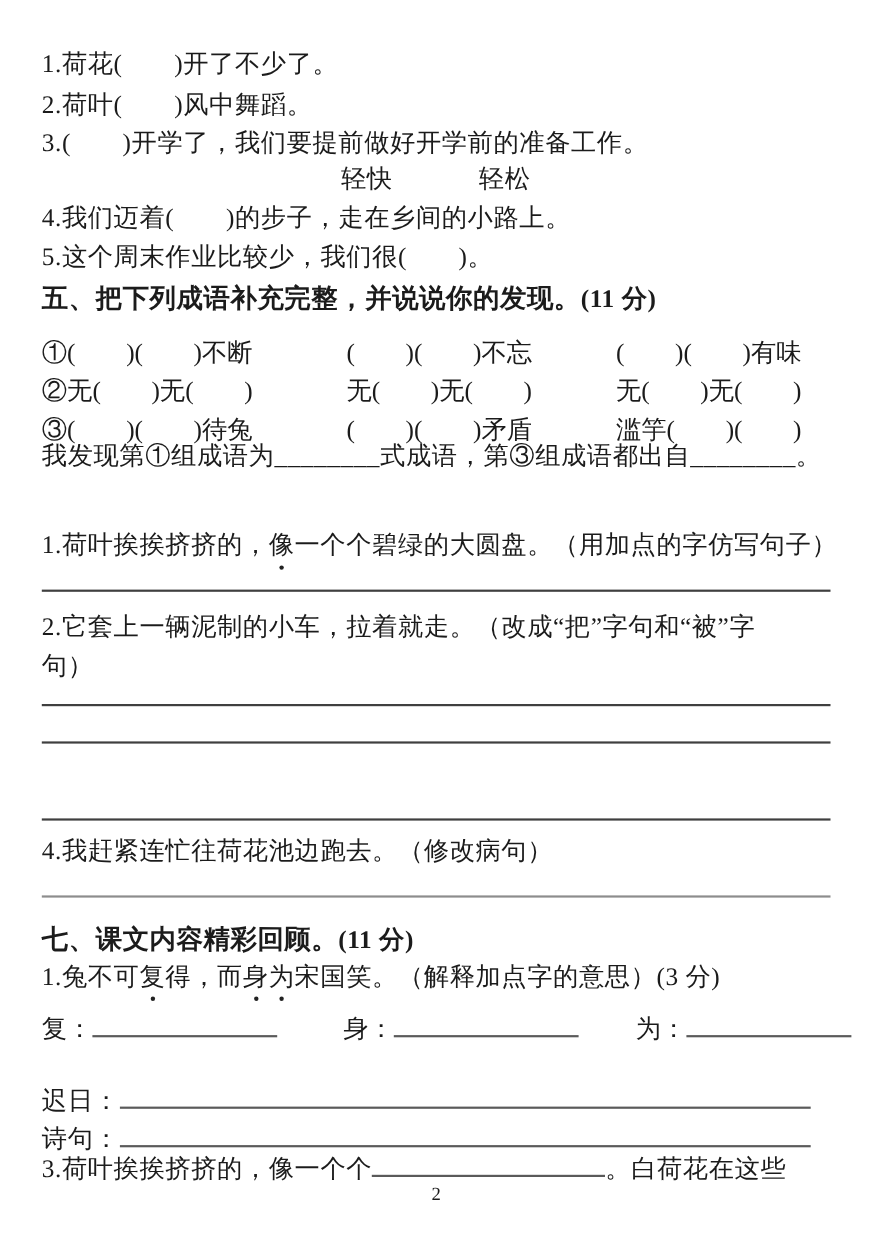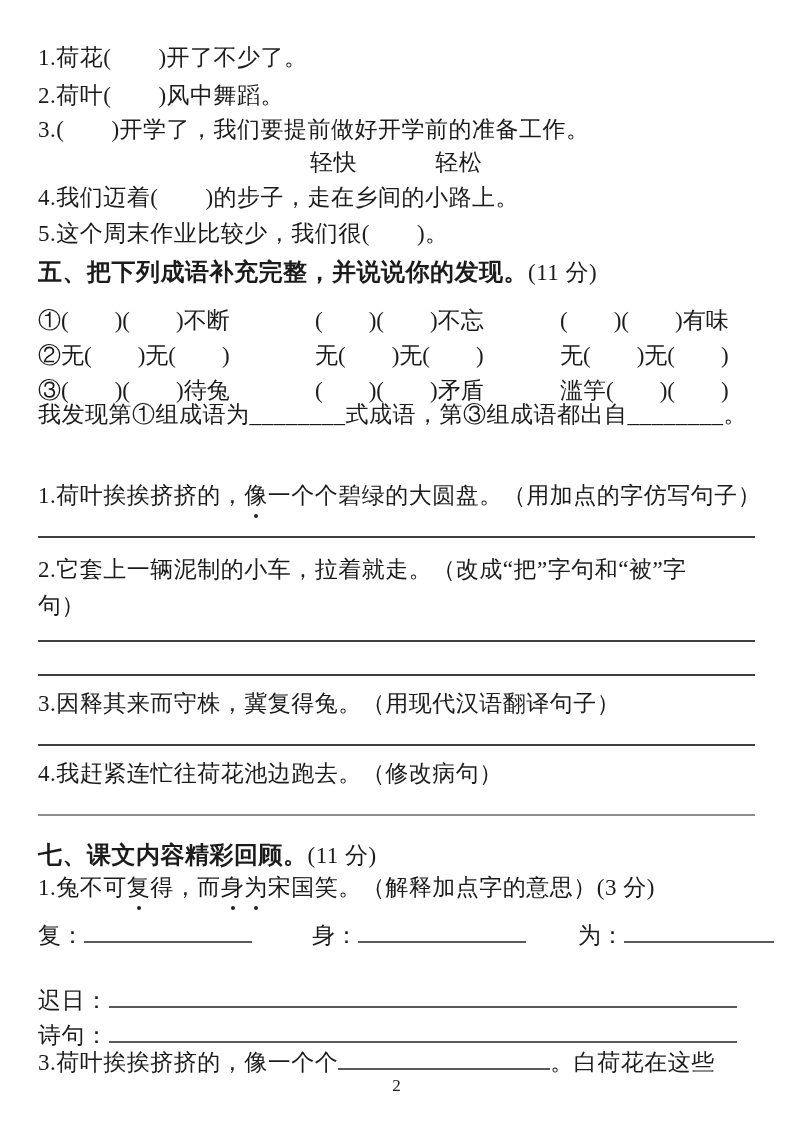--- a/index.html
+++ b/index.html
@@ -6,21 +6,21 @@
   .page{
     position:relative;
     width:793px;height:1122px;
     background:#ffffff;
     font-family:"Liberation Serif","DejaVu Serif",serif;
     font-size:23px;color:#1b1b1b;
     overflow:hidden;
   }
   .line{position:absolute;left:38px;white-space:nowrap;letter-spacing:.5px;line-height:1.25;}
   .head{font-family:"Liberation Sans","DejaVu Sans",sans-serif;font-weight:bold;font-size:24px;letter-spacing:.5px;}
-  .head .score{font-family:"Liberation Serif","DejaVu Serif",serif;font-weight:normal;font-size:23px;}
+  .head .score{font-family:"Liberation Serif","DejaVu Serif",serif;font-weight:bold;font-size:23px;}
   .rule{position:absolute;left:38px;width:717px;height:0;border-bottom:2px solid #3f3f3f;}
   .rule.light{border-bottom-color:#8d8d8d;}
   .blank{display:inline-block;border-bottom:2px solid #5a5a5a;height:1.05em;vertical-align:baseline;}
   .edot{position:relative;display:inline-block;}
   .edot::after{content:"";position:absolute;left:50%;bottom:-7px;width:4px;height:4px;margin-left:-2px;border-radius:50%;background:#222;}
   .bank span{display:inline-block;}
   .bank .w2{margin-left:72px;font-family:Liberation Mono, monospace;}
   .cell{position:absolute;white-space:nowrap;margin-top:6px;}
   .pagenum{position:absolute;left:0;width:100%;text-align:center;font-size:17px;letter-spacing:0;}
 </style>
@@ -60,21 +60,20 @@
   <div class="line" style="top:401px">我发现第①组成语为________式成语，第③组成语都出自________。</div>
 
   <div class="line" style="top:482px">
     <span>1.荷叶挨挨挤挤的，</span><span class="edot">像</span><span>一个个碧绿的大圆盘。（用加点的字仿写句子）</span>
   </div>
   <div class="rule" style="top:536px"></div>
   <div class="line" style="top:556px">2.它套上一辆泥制的小车，拉着就走。（改成“把”字句和“被”字</div>
   <div class="line" style="top:592px">句）</div>
   <div class="rule" style="top:640px"></div>
   <div class="rule" style="top:674px"></div>
-  <div class="line" style="top:690px">3.因释其来而守株，冀复得兔。（用现代汉语翻译句子）</div>
   <div class="rule" style="top:744px"></div>
   <div class="line" style="top:760px">4.我赶紧连忙往荷花池边跑去。（修改病句）</div>
   <div class="rule light" style="top:814px"></div>
 
   <div class="line head" style="top:840px">
     <span>七、课文内容精彩回顾。</span><span class="score">(11 分)</span>
   </div>
   <div class="line" style="top:874px">
     <span>1.兔不可</span><span class="edot">复</span><span>得，而</span><span class="edot">身</span><span class="edot">为</span><span>宋国笑。（解释加点字的意思）(3 分)</span>
   </div>

